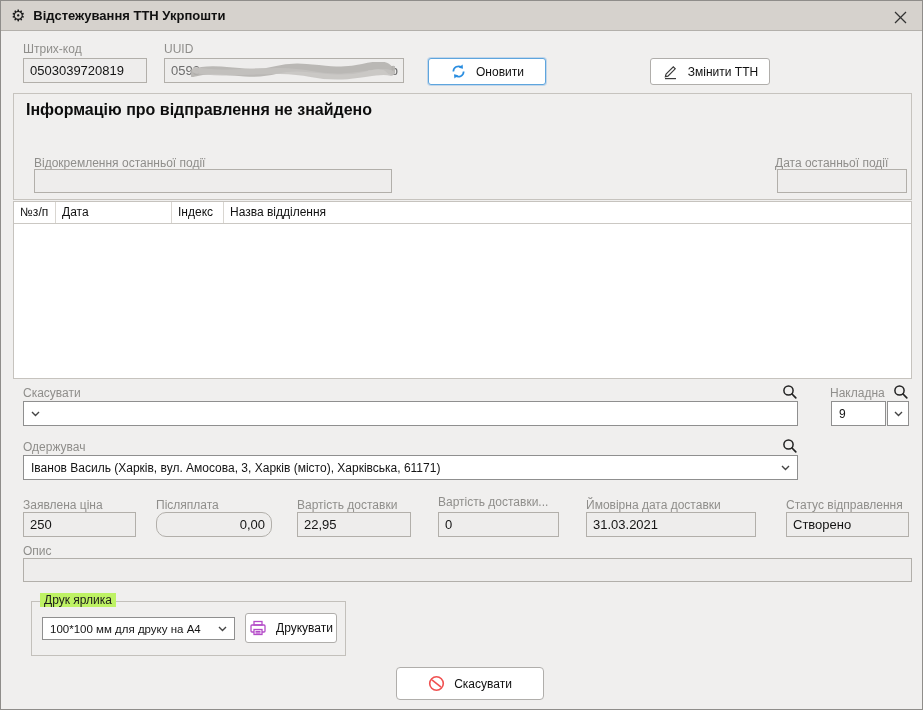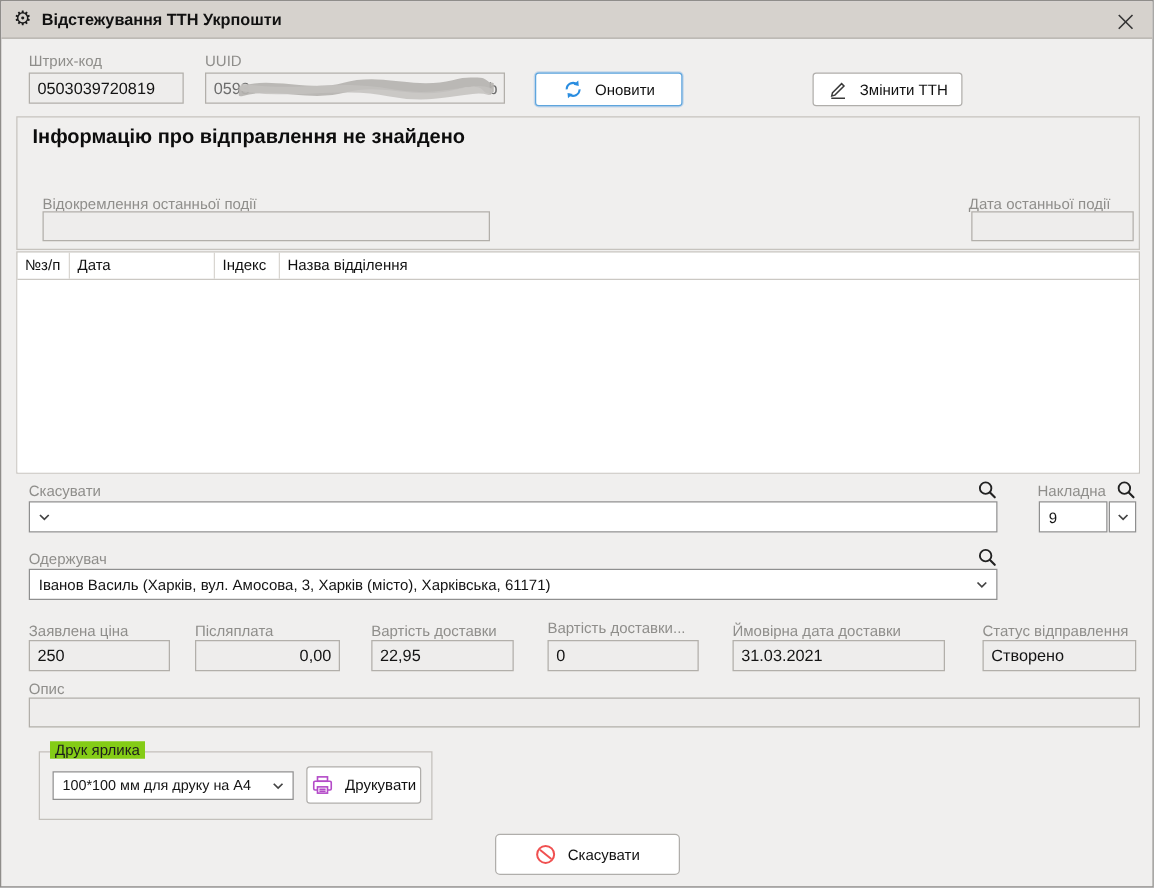--- a/index.html
+++ b/index.html
@@ -5,34 +5,34 @@
   html,body{margin:0;padding:0;background:#9a9a9a;font-family:"Liberation Sans","DejaVu Sans",sans-serif;}
   *{box-sizing:border-box;}
   .window{position:relative;width:923px;height:710px;background:#f0efee;border:1px solid #8f8d8a;overflow:hidden;}
   .titlebar{position:absolute;left:0;top:0;width:100%;height:30px;background:#d6d2cd;border-bottom:1px solid #b3b0ab;display:flex;align-items:center;}
   .titlebar .app-title{font-size:13px;font-weight:bold;color:#111;margin-left:8px;}
   .gear{margin-left:10px;font-size:16px;color:#1a1a1a;line-height:1;}
   .close-btn{position:absolute;right:14px;top:8px;width:16px;height:16px;display:flex;align-items:center;justify-content:center;cursor:default;}
   .abs{position:absolute;}
   .lbl{font-size:12px;color:#8f8e8b;white-space:nowrap;}
   .ro-input{background:#eeedec;border:1px solid #b2afaa;font-size:13px;color:#141414;display:flex;align-items:center;padding:0 6px;overflow:hidden;}
-  .ro-input.right{justify-content:flex-end;}
+  .ro-input.right{justify-content:flex-end;border-radius:10px;}
   .combo{background:#ffffff;border:1px solid #8f8f8f;font-size:12px;color:#141414;display:flex;align-items:center;padding:0 7px;justify-content:space-between;overflow:hidden;}
   .combo .val{white-space:nowrap;overflow:hidden;}
   .btn{background:#ffffff;border:1px solid #b0aeab;border-radius:3px;display:flex;align-items:center;justify-content:center;gap:9px;font-size:12px;color:#111;cursor:default;}
   .btn.focused{border:1px solid #5ea5dd;box-shadow:0 0 0 1px rgba(110,170,225,.35);}
   .panel{border:1px solid #c6c3be;background:#f0efee;}
   .heading{font-size:16px;font-weight:bold;color:#0d0d0d;white-space:nowrap;}
   .table{background:#ffffff;border:1px solid #c6c3be;display:flex;flex-direction:column;}
   .thead{display:flex;height:22px;border-bottom:1px solid #cbc8c3;}
   .th{font-size:12px;color:#111;padding:3px 6px;border-right:1px solid #d9d6d1;white-space:nowrap;overflow:hidden;}
   .th:last-child{border-right:none;}
   .tbody{flex:1;background:#fff;}
   .groupbox{position:absolute;border:1px solid #c3c0bb;background:#f0efee;}
-  .groupbox .legend{position:absolute;top:-9px;left:8px;background:#84cc16;padding:0 4px;font-size:12px;color:#1c1c1c;white-space:nowrap;}
+  .groupbox .legend{position:absolute;top:-9px;left:8px;background:#bef264;padding:0 4px;font-size:12px;color:#1c1c1c;white-space:nowrap;}
   .scribble{position:absolute;left:26px;top:3px;pointer-events:none;}
   .uuid-text{font-size:13px;color:#6d6d6d;}
   svg{display:block;}
 </style>
 </head>
 <body>
 
 <div class="window">
 
   <div class="titlebar">

